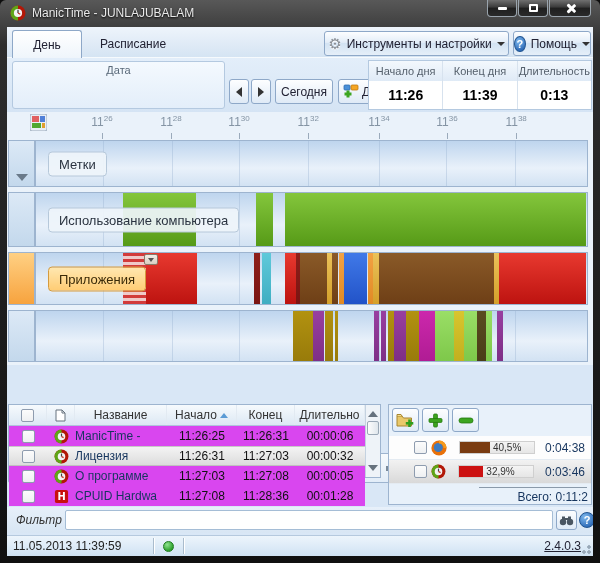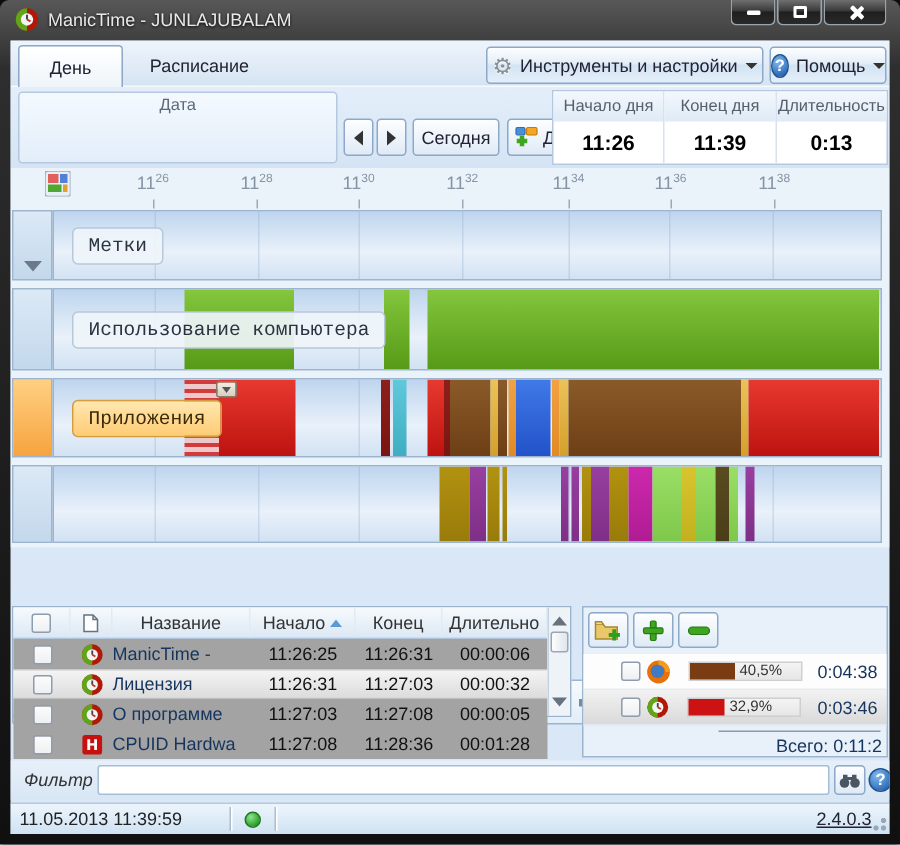--- a/index.html
+++ b/index.html
@@ -83,21 +83,21 @@
   .gutter-arrow { position:absolute; left:7px; bottom:5px; width:0; height:0;
     border-left:6px solid transparent; border-right:6px solid transparent; border-top:7px solid #6a7a8a; }
   .tl-content { position:absolute; left:27px; top:0; bottom:0; width:553px; border:1px solid #9db4cf; overflow:hidden;
     background:linear-gradient(180deg,#bed5ee 0%,#e9f1fa 60%,#d2e2f3 100%); }
   .gridline { position:absolute; top:0; bottom:0; width:1px; background:rgba(150,175,205,.35); }
   .seg { position:absolute; top:0; bottom:0; }
   .seg-dropdown { position:absolute; top:1px; right:-12px; width:14px; height:11px; border:1px solid #8a7a6a;
     background:linear-gradient(180deg,#f2ede6,#d8cfc2); border-radius:2px; display:flex; align-items:center; justify-content:center; z-index:4; }
   .seg-dropdown::after { content:""; width:0; height:0; border-left:3px solid transparent; border-right:3px solid transparent; border-top:4px solid #555; }
   .row-chip { position:absolute; left:12px; top:50%; transform:translateY(-50%); z-index:3;
-    background:rgba(238,244,250,.93); border:1px solid #b6c8da; border-radius:4px; padding:4px 10px; font-size:13px; color:#2a3340; white-space:nowrap;font-family:Liberation Mono, monospace; }
+    background:rgba(238,244,250,.93); border:1px solid #b6c8da; border-radius:4px; padding:4px 10px; font-size:13px; color:#2a3340; white-space:nowrap; }
   .row-chip.orange { background:linear-gradient(180deg,#ffe7b0,#ffcc74); border-color:#d59b3e; color:#3a2a08; }
 
   
   .hour-slider { position:absolute; left:1px; right:1px; top:341px; height:30px; border:1px solid #9db4cf; border-radius:2px;
     background:linear-gradient(180deg,#f6fafd,#e2edf8); }
   .mag-btn { position:absolute; left:2px; top:2px; width:28px; height:24px; border:1px solid #9db4cf; border-radius:3px;
     background:linear-gradient(180deg,#fdfeff,#e4eef8); display:flex; align-items:center; justify-content:center; }
   .hour-strip { position:absolute; left:33px; width:548px; top:0; height:28px; }
   .hour-label { position:absolute; top:6px; transform:translateX(-50%); font-size:12px; color:#333; }
   .minor-tick { position:absolute; top:12px; width:2px; height:5px; background:#7a8a9a; transform:translateX(-50%); }
@@ -106,21 +106,21 @@
 
   
   .bottom { position:absolute; left:0; right:0; top:377px; height:101px; }
   .act-table { position:absolute; left:1px; top:0; width:373px; height:74px; background:#fff; border:1px solid #9db4cf; }
   .thead { position:absolute; left:0; right:15px; top:0; height:21px; display:grid;
     grid-template-columns:38px 28px 92px 70px 58px 70px; align-items:center;
     background:linear-gradient(180deg,#f6fafd,#dce8f4); border-bottom:1px solid #b0c4dc; font-size:12px; color:#333; }
   .thead>div { display:flex; align-items:center; justify-content:center; gap:3px; height:100%; border-right:1px solid #e2eaf2; overflow:hidden; white-space:nowrap; }
   .sort-asc { width:0; height:0; border-left:4px solid transparent; border-right:4px solid transparent; border-bottom:5px solid #5b9bd5; }
   .tbody { position:absolute; left:0; right:15px; top:21px; bottom:0; }
-  .trow { height:20px; display:grid; grid-template-columns:38px 28px 92px 70px 58px 70px; align-items:center; font-size:12px; background:#a3a3a3; }
+  .trow { height:20px; display:grid; grid-template-columns:38px 28px 92px 70px 58px 70px; align-items:center; font-size:12px; background:#d946ef; }
   .trow.selected { background:linear-gradient(180deg,#f4f4f4,#dcdcdc); border-top:1px solid #c8c8c8; border-bottom:1px solid #c0c0c0; }
   .trow .cell-check,.trow .cell-icon { display:flex; justify-content:center; align-items:center; }
   .cell-name { color:#16355e; overflow:hidden; white-space:nowrap; }
   .cell-time { text-align:center; color:#111; }
   .checkbox { width:13px; height:13px; border:1px solid #8e9caf; border-radius:2px; background:linear-gradient(180deg,#fcfcfc,#eef0f2); }
   .vscroll { position:absolute; right:0; top:0; bottom:0; width:15px; background:#eef3f8; border-left:1px solid #c4d2e0; }
   .scroll-arrow { position:absolute; left:2px; width:10px; height:0; }
   .arrow-up { top:6px; border-left:5px solid transparent; border-right:5px solid transparent; border-bottom:6px solid #66727e; }
   .arrow-down { bottom:6px; border-left:5px solid transparent; border-right:5px solid transparent; border-top:6px solid #66727e; }
   .scroll-thumb { position:absolute; left:1px; top:16px; width:12px; height:14px; border:1px solid #9aa8b6; border-radius:2px; background:linear-gradient(90deg,#fdfdfd,#dfe6ec); }

